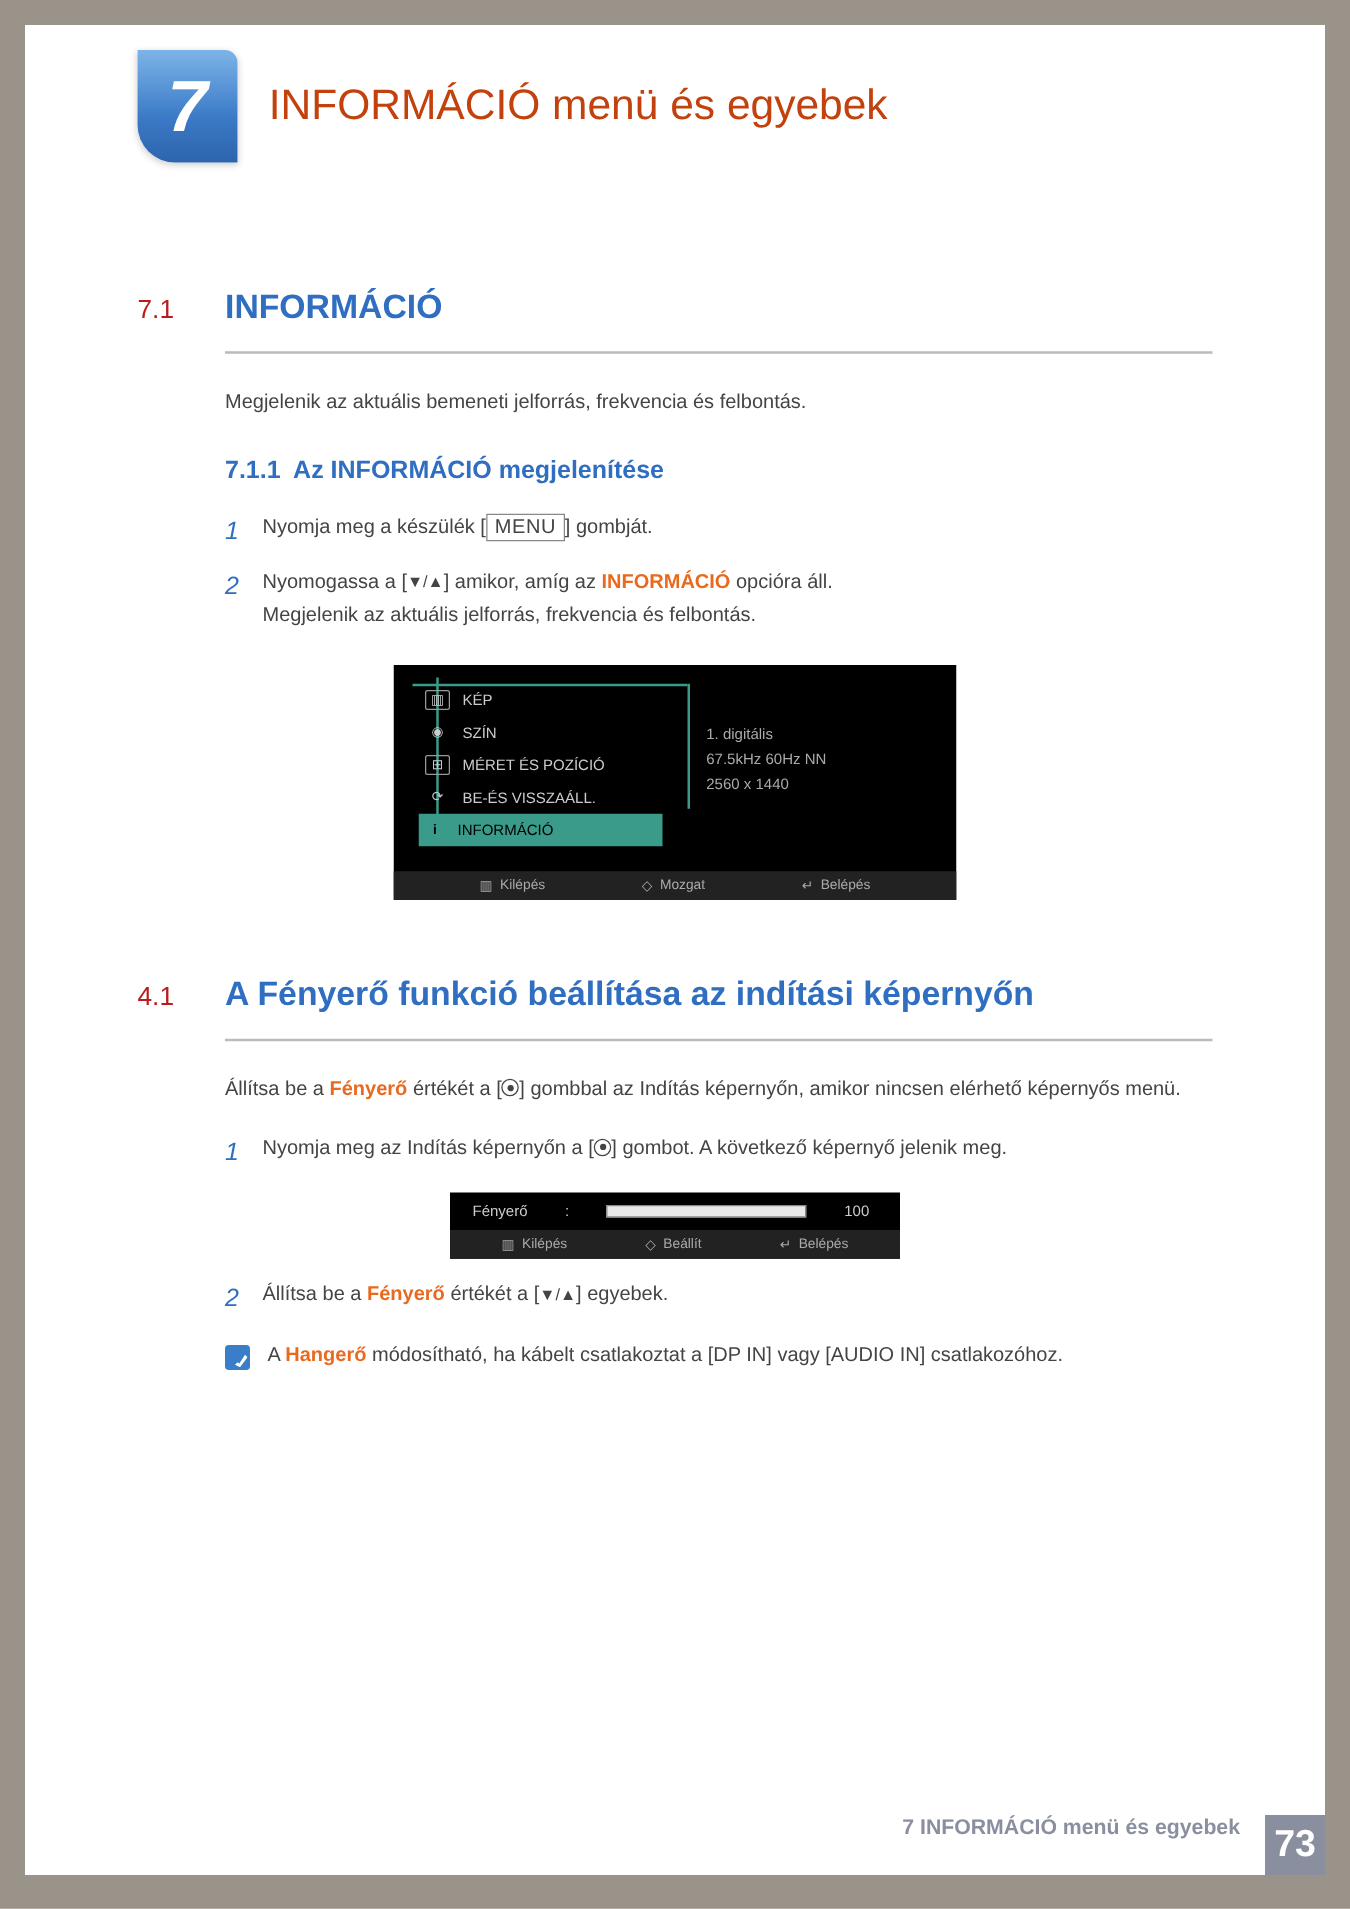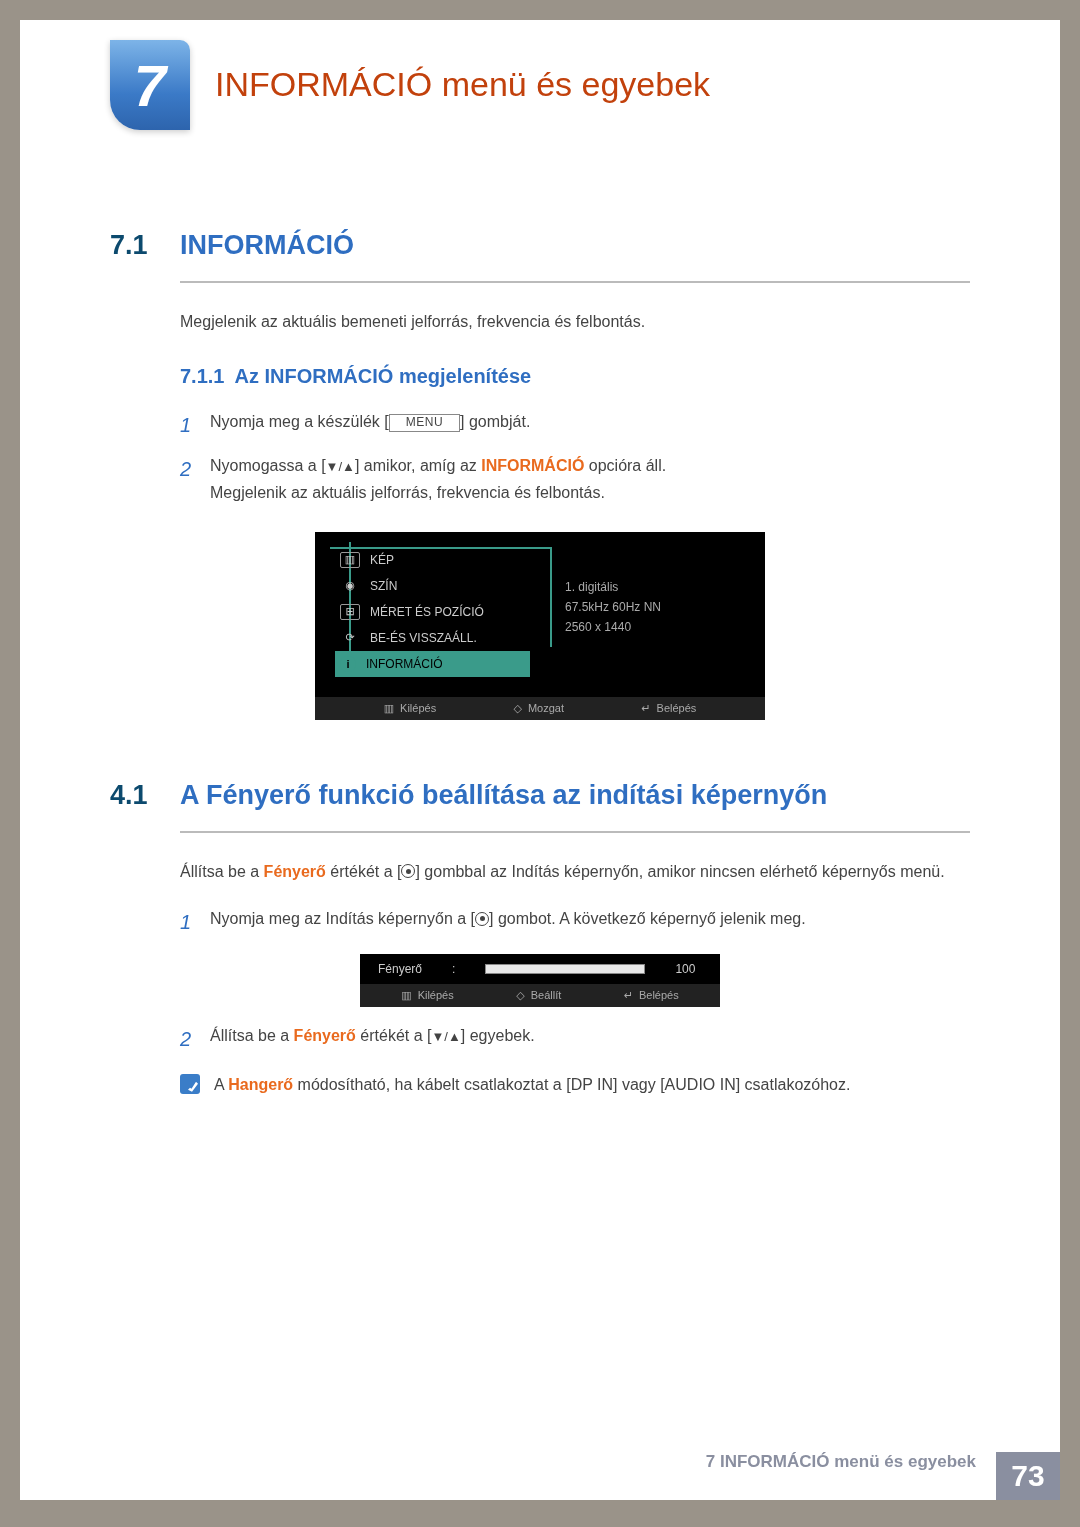--- a/index.html
+++ b/index.html
@@ -50,23 +50,23 @@
     border: none;
     border-top: 2px solid #bbb;
     margin: 0 90px 0 160px;
   }
   .section-row {
     display: flex;
     align-items: baseline;
     margin: 60px 0 20px 90px;
   }
   .section-num {
-    color: #0c4a6e;
-    font-size: 27px;
-    font-weight: bold;
+    color: #b91c1c;
+    font-size: 21px;
+    font-weight: normal;
     width: 70px;
   }
   .section-title {
     color: #2f6ec1;
     font-size: 27px;
     font-weight: bold;
   }
   .body-text {
     margin-left: 160px;
     margin-right: 100px;
@@ -104,22 +104,22 @@
     font-style: italic;
     font-size: 20px;
     font-weight: 500;
     width: 30px;
     flex-shrink: 0;
   }
   .step-text { flex: 1; }
   .menu-box {
     display: inline-block;
     border: 1px solid #888;
-    padding: 0 16px;
-    font-size: 12px;
+    padding: 0 6px;
+    font-size: 16px;
     vertical-align: middle;
     line-height: 1.3;
     letter-spacing: 0.5px;
   }
   .orange { color: #e96a1e; font-weight: bold; }
   .arrow-icons { font-size: 13px; vertical-align: middle; }
   .circle-dot-icon {
     display: inline-flex;
     width: 14px; height: 14px;
     border: 1.5px solid #444;
@@ -233,21 +233,21 @@
     background: #222;
     display: flex;
     justify-content: space-around;
     padding: 5px 10px;
     font-size: 11px;
     color: #aaa;
   }
 
   .note-row {
     display: flex;
-    align-items: flex-start;
+    align-items: center;
     margin: 15px 100px 0 160px;
     font-size: 16px;
     color: #444;
     line-height: 1.7;
   }
   .note-icon {
     width: 20px; height: 20px;
     background: #3a7dc8;
     border-radius: 3px;
     margin-right: 14px;
@@ -276,21 +276,21 @@
     color: #8a8fa0;
     font-size: 17px;
     font-weight: bold;
     margin-right: 20px;
   }
   .footer-num {
     background: #8a8fa0;
     color: #fff;
     font-size: 30px;
     font-weight: bold;
-    width: 64px;
+    width: 48px;
     height: 48px;
     display: flex;
     align-items: center;
     justify-content: center;
   }
 </style>
 </head>
 <body>
 
 <div class="page">

